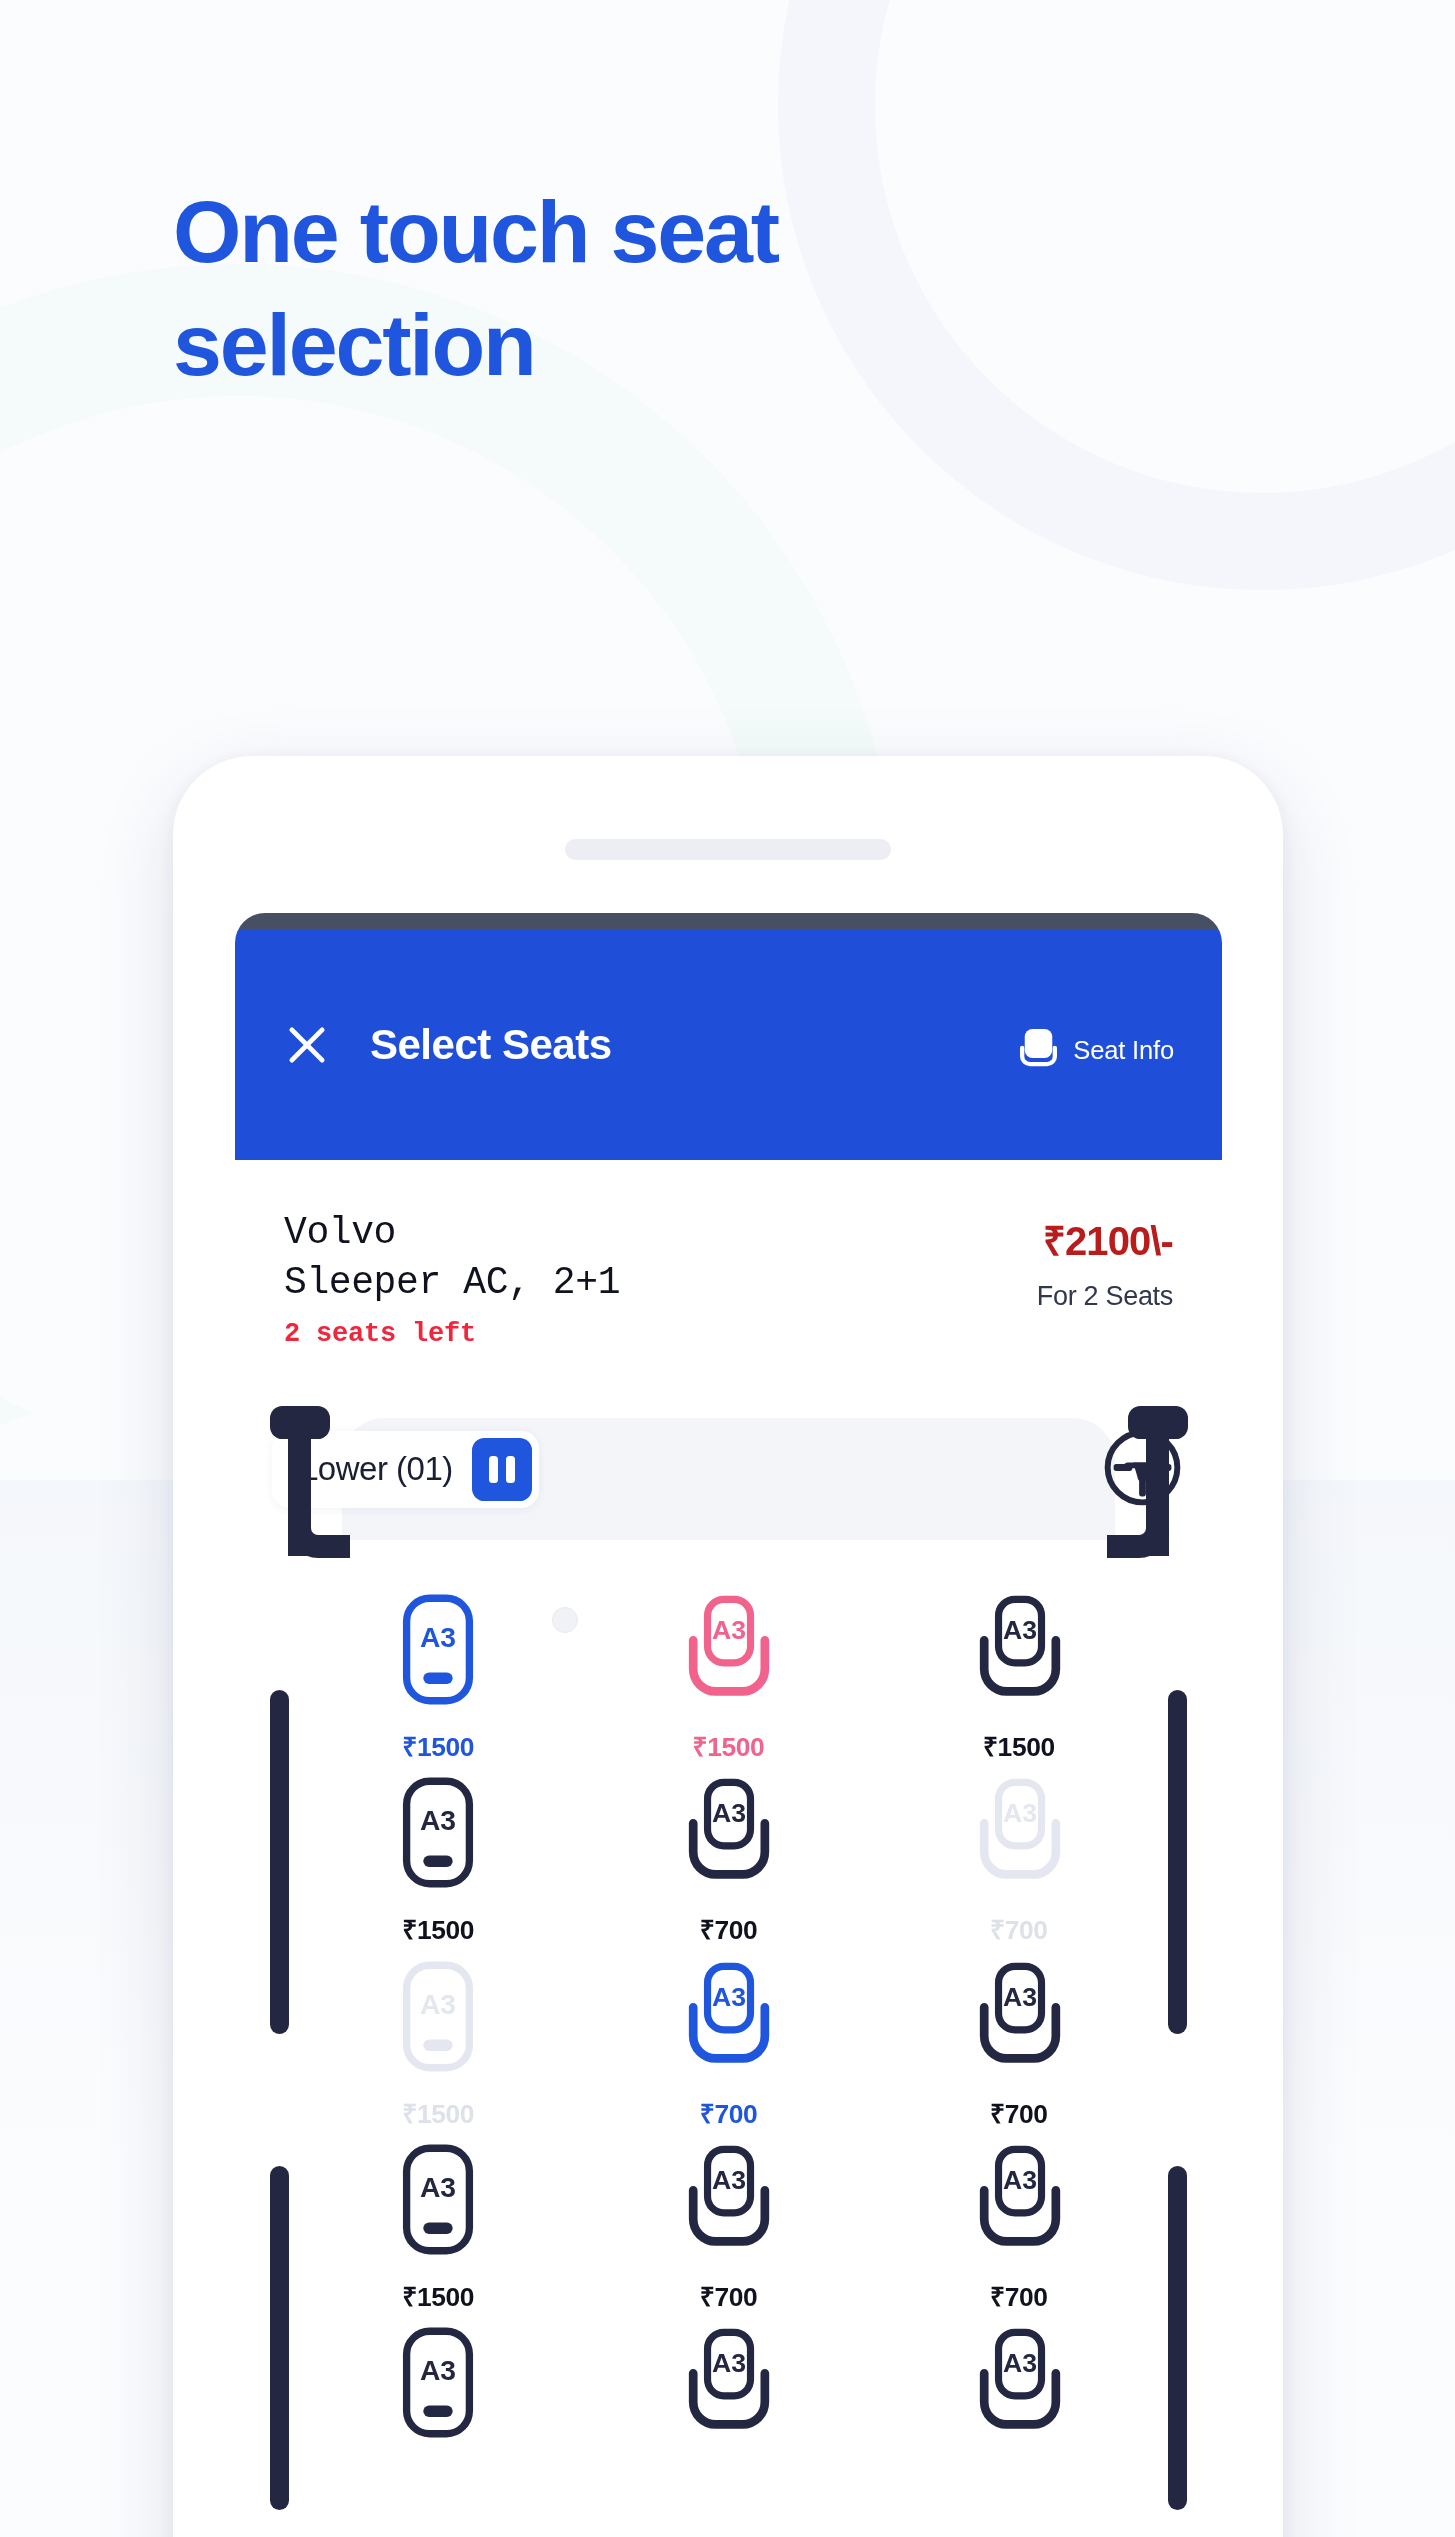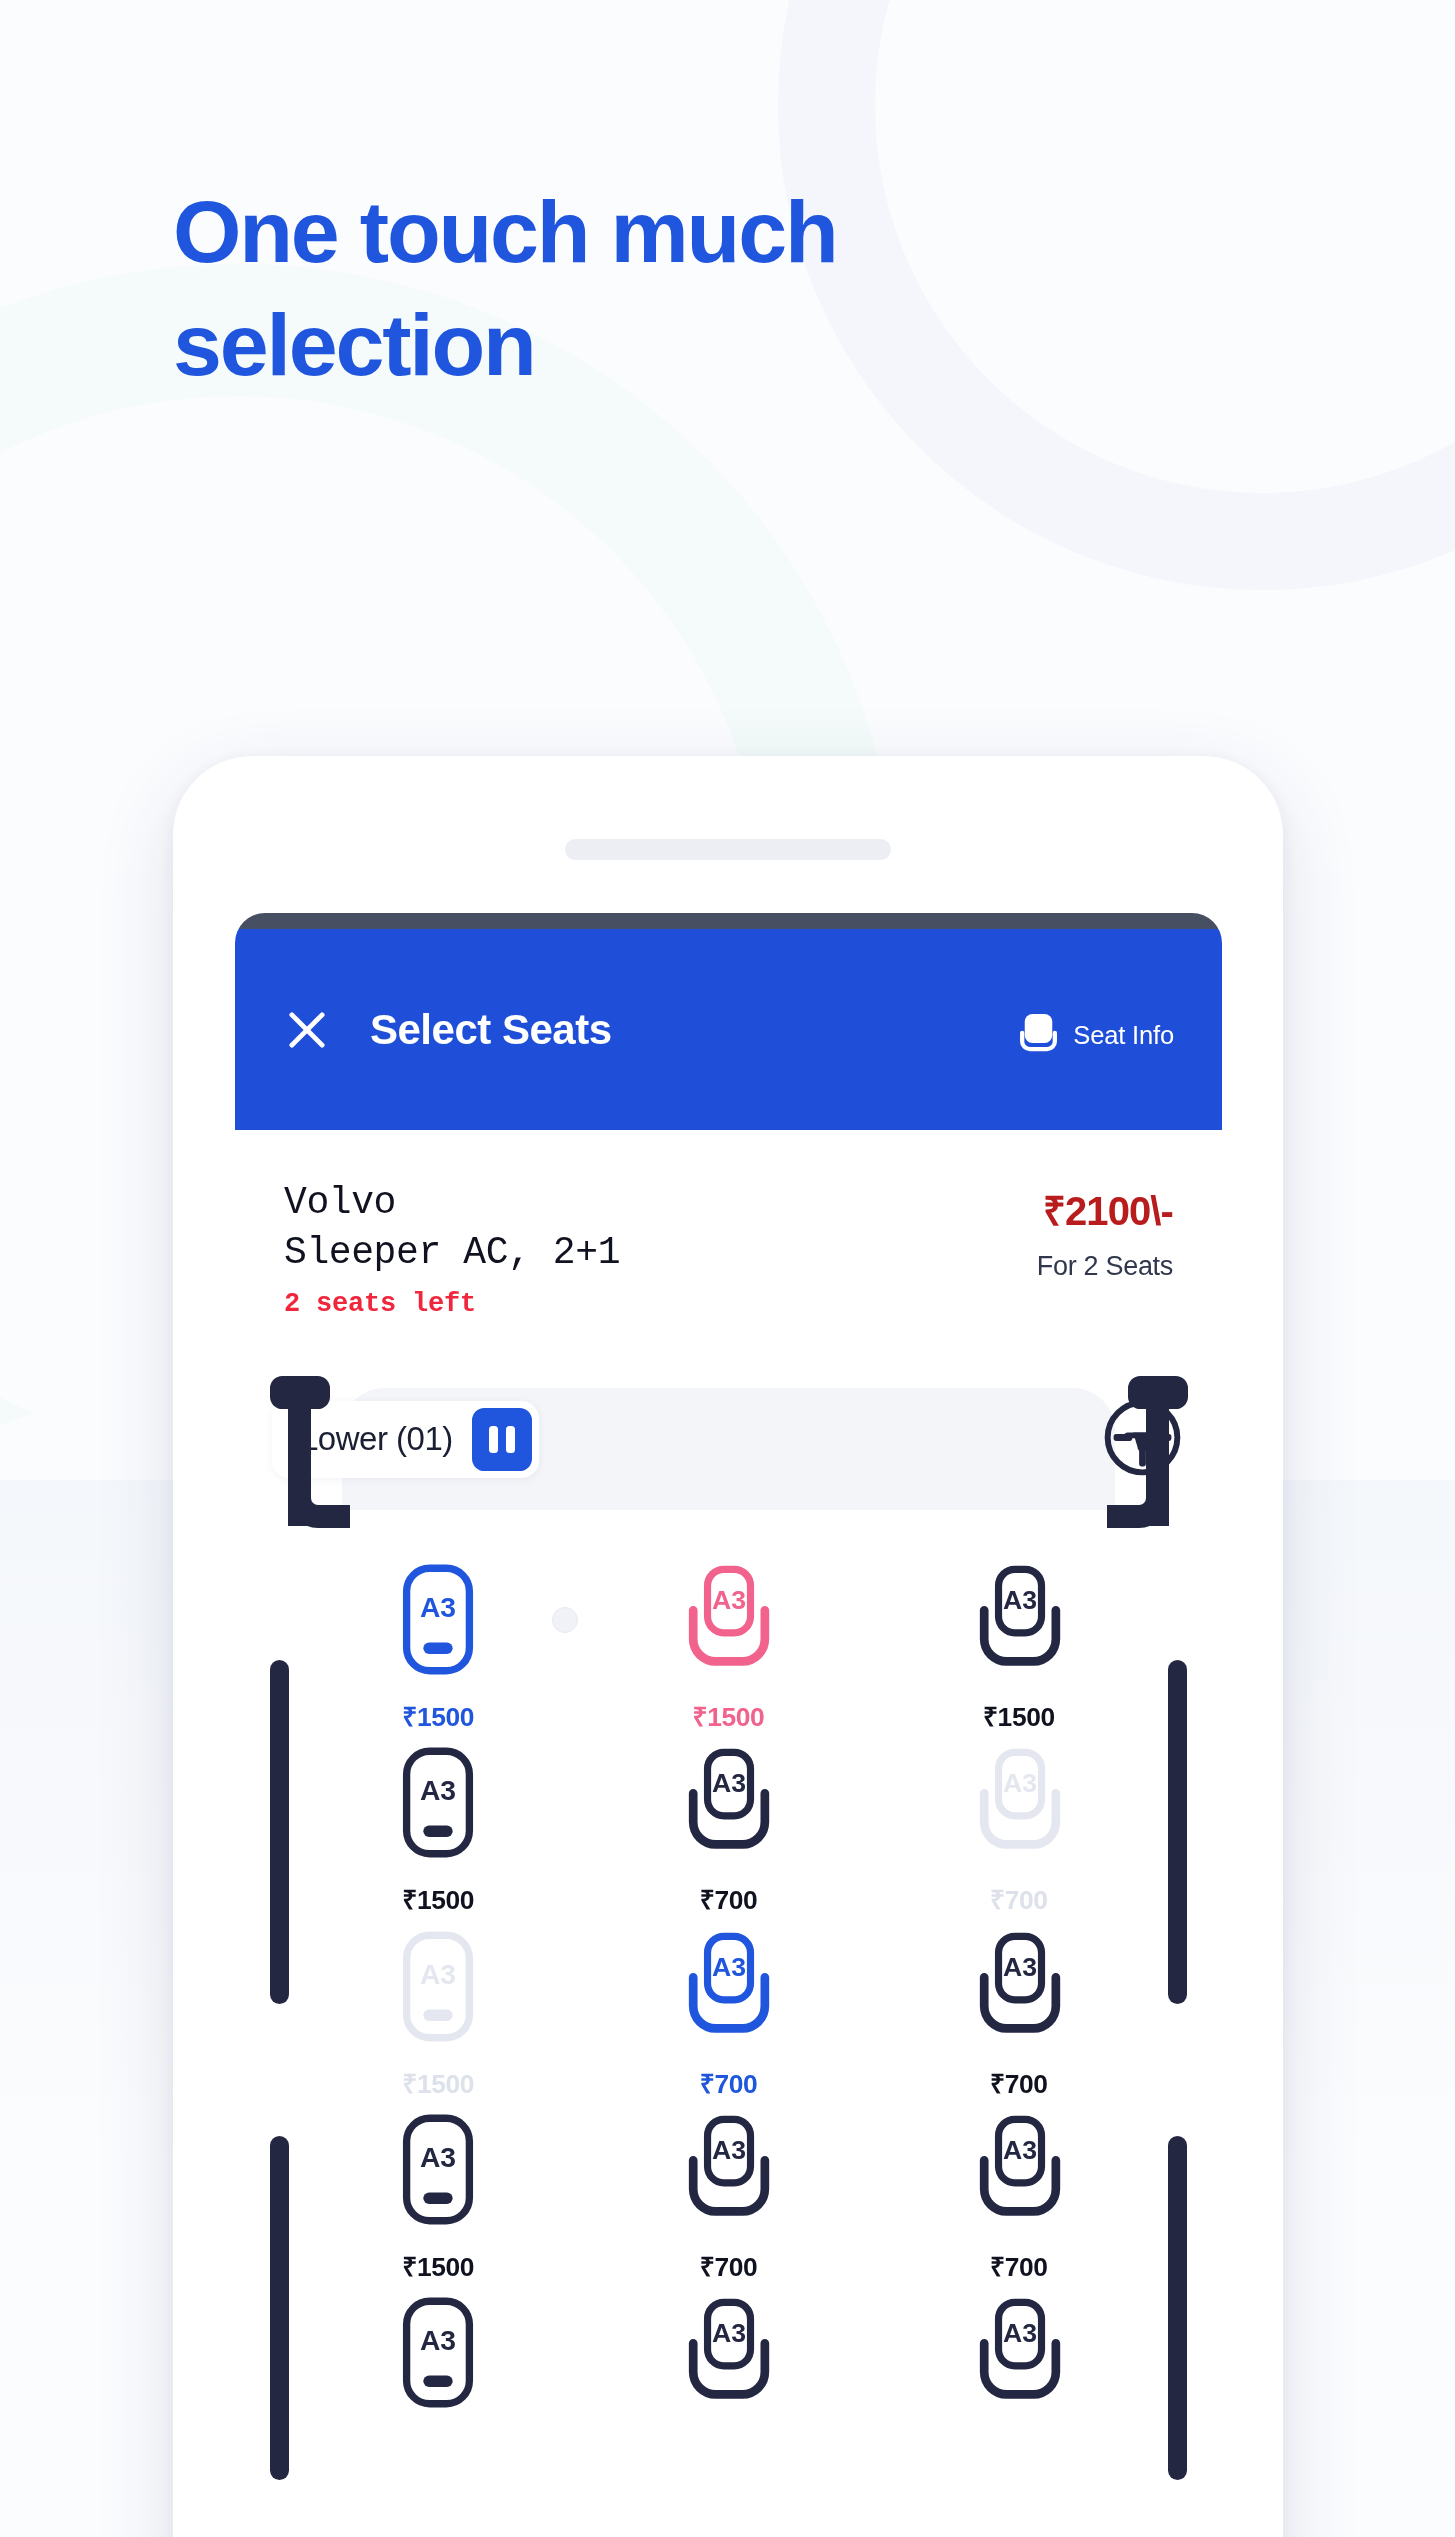--- a/index.html
+++ b/index.html
@@ -90,21 +90,21 @@
     overflow:hidden;
   }
   #status-strip {
     height:16px; background:#474f63;
     border-radius:30px 30px 0 0;
   }
 
   
   #app-header {
     background:#1f4fd8;
-    height:201px;
+    height:231px;
     display:flex; align-items:center;
     padding:0 48px;
     position:relative;
   }
   #close-icon { width:48px; height:48px; flex:none; }
   #app-title {
     color:#fff; font-size:42px; font-weight:bold;
     letter-spacing:-0.5px; margin-left:39px;
   }
   #seat-info-btn {
@@ -215,21 +215,21 @@
 </head>
 <body>
 
 <div id="bg-layer">
   <div class="bg-arc bg-arc-tr"></div>
   <div class="bg-swoosh"></div>
   <div class="bg-band"></div>
 </div>
 
 <section id="hero">
-  <h1>One touch much selection</h1>
+  <h1>One touch seat selection</h1>
 </section>
 
 <div id="phone">
   <div id="phone-speaker"></div>
 
   <div id="screen">
     <div id="status-strip"></div>
 
     <header id="app-header">
       <span id="close-icon">

